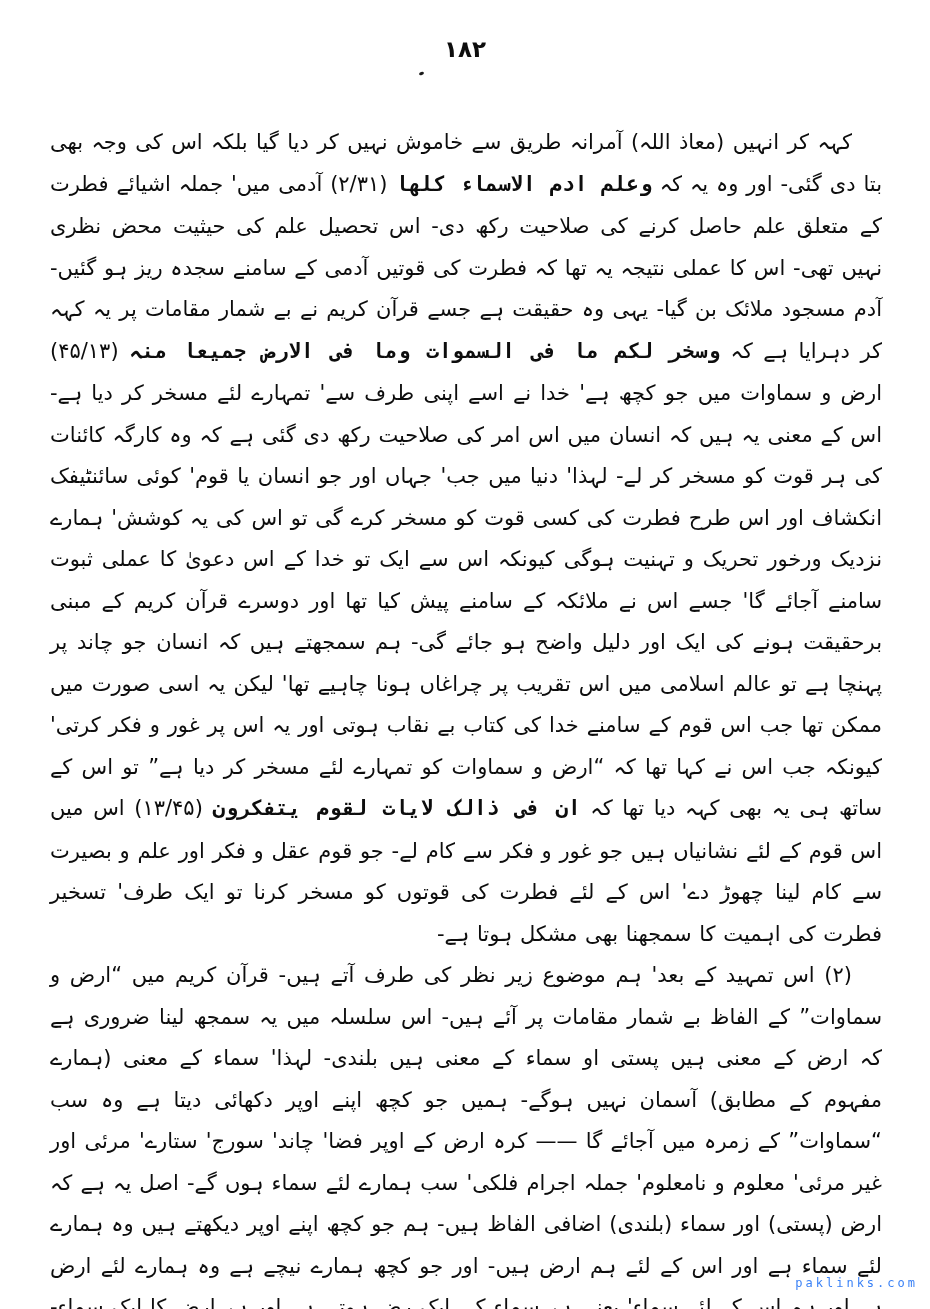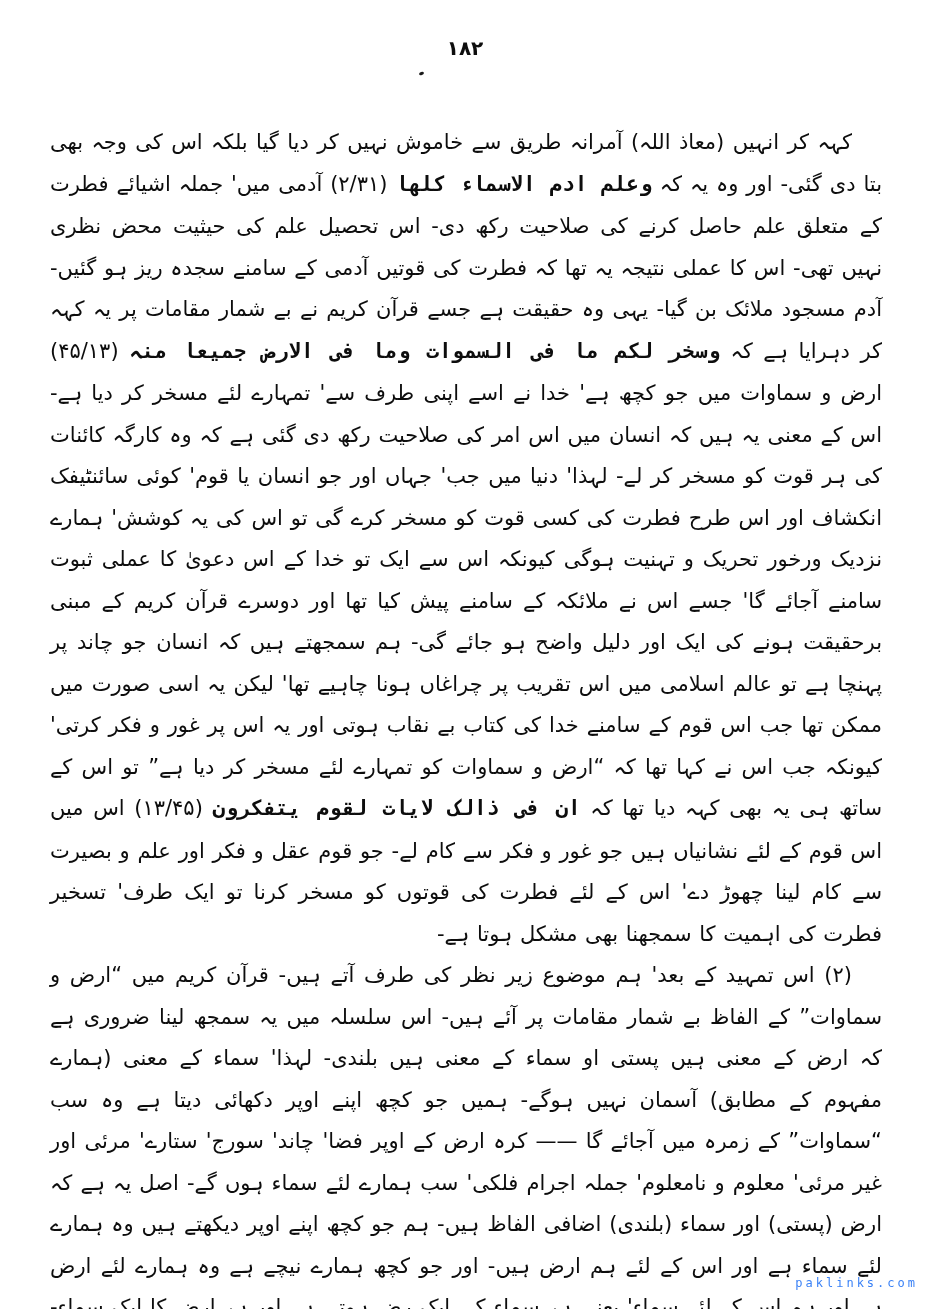--- a/index.html
+++ b/index.html
@@ -16,21 +16,21 @@
     position: absolute;
     inset: 0;
     background: #ffffff;
   }
   .page-number {
     position: absolute;
     top: 36px;
     left: 0;
     width: 100%;
     text-align: center;
-    font-size: 20px;
+    font-size: 23px;
     font-weight: 700;
     letter-spacing: 2px;
     color: #0d0d0d;
   }
   .speck {
     position: absolute;
     top: 72px;
     left: 419px;
     width: 5px;
     height: 3px;

